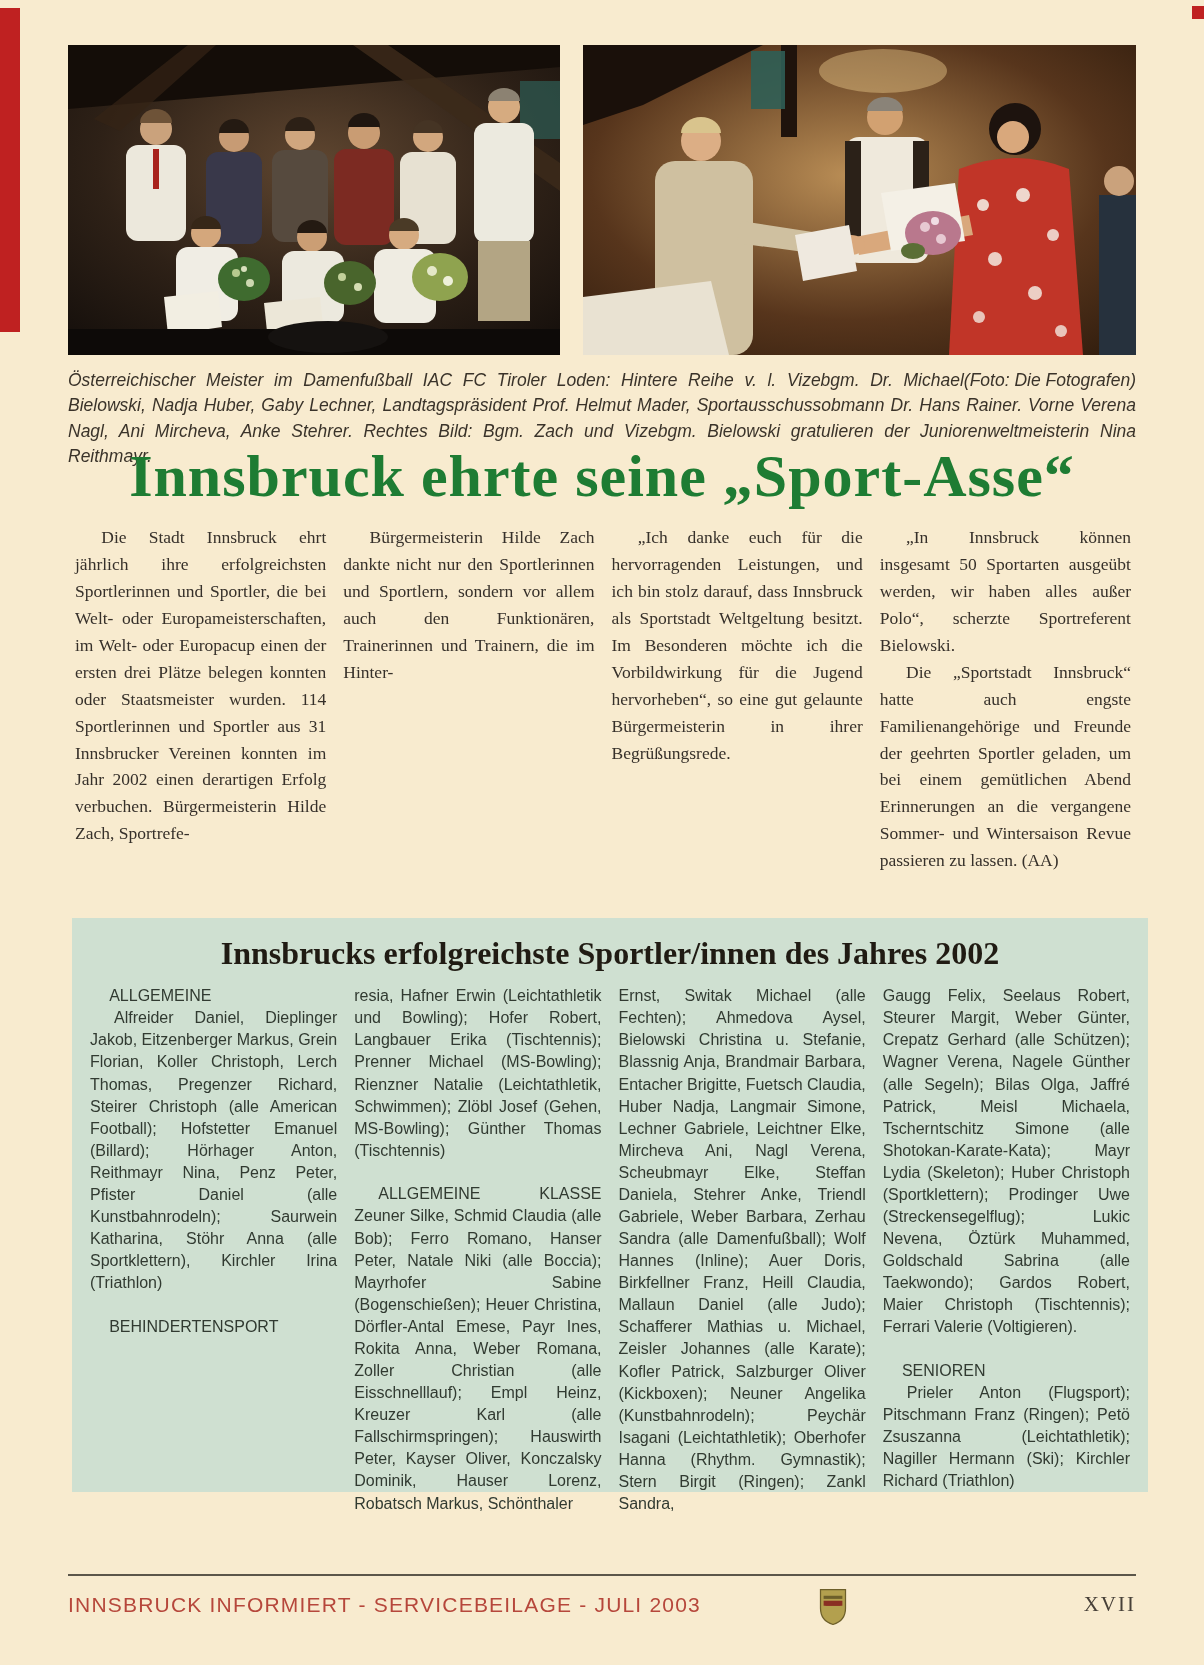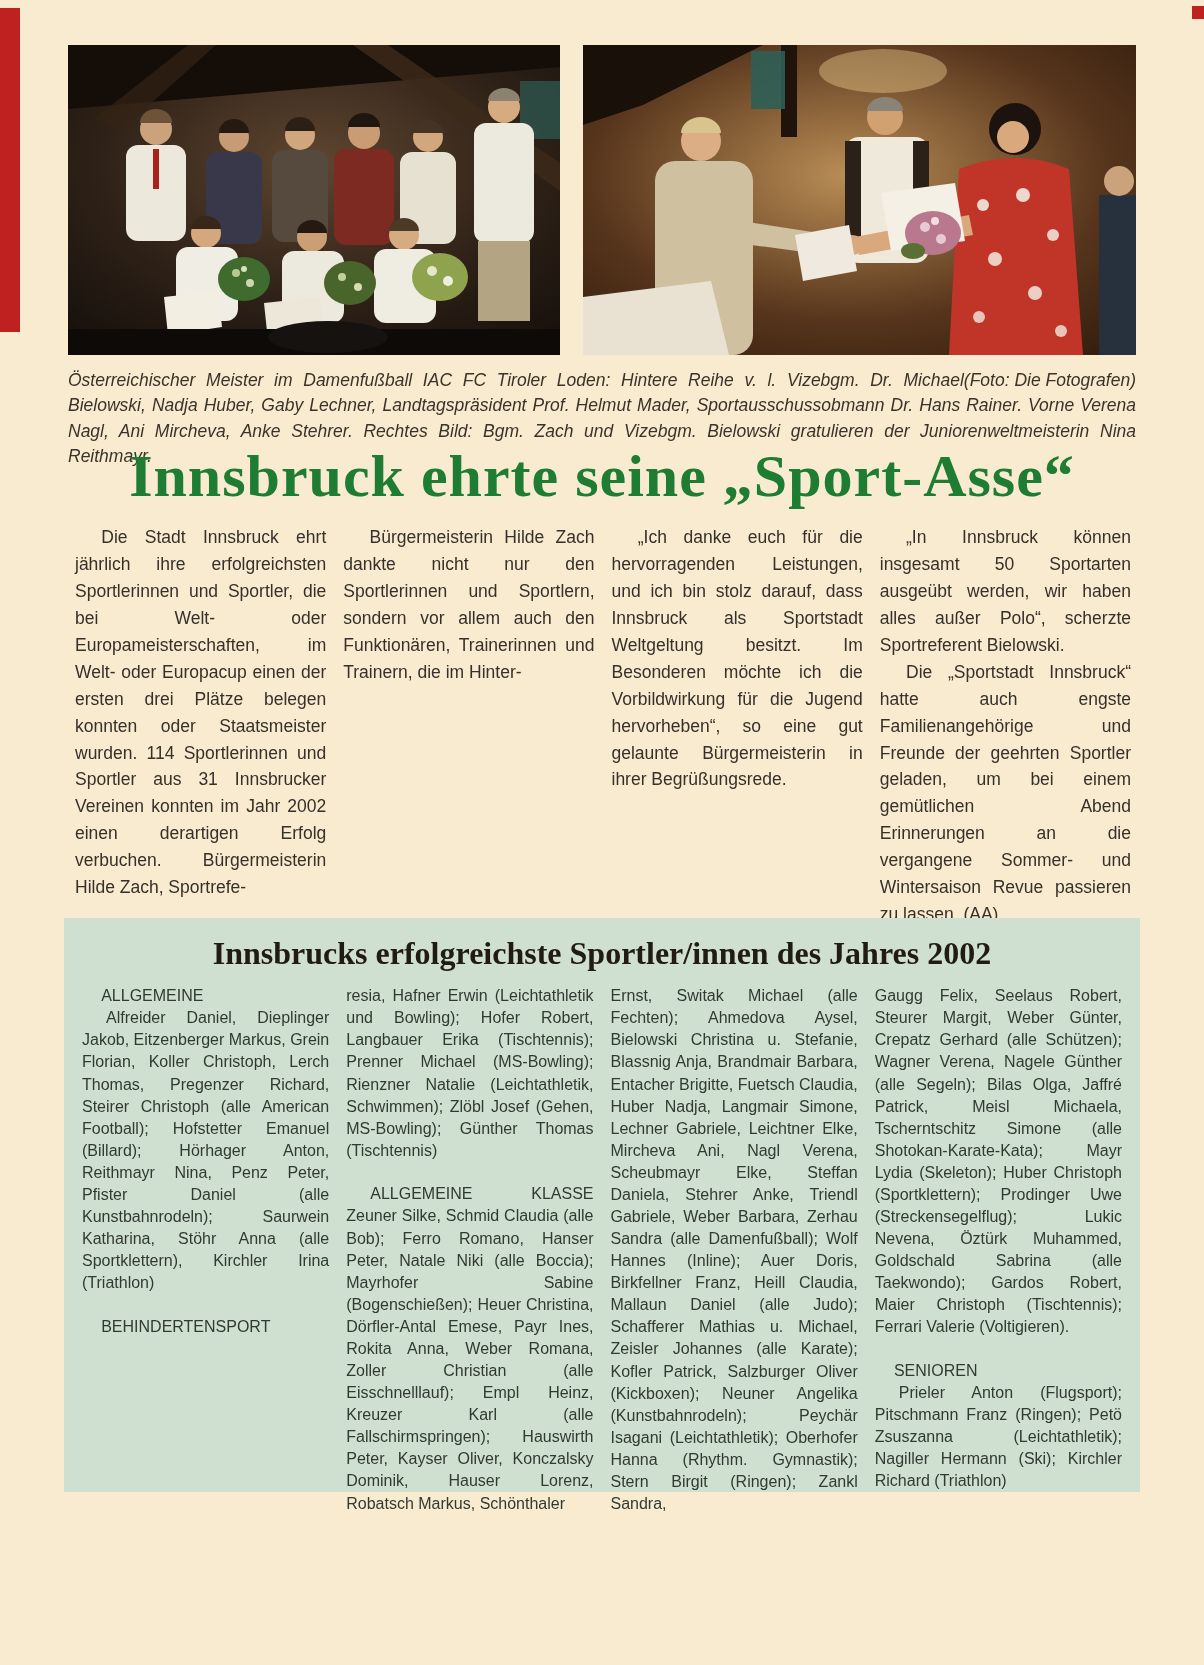--- a/index.html
+++ b/index.html
@@ -30,36 +30,36 @@
   .caption .credit{float:right;}
 
   .headline{
     position:absolute;left:0;top:446px;width:1204px;margin:0;
     text-align:center;
     font-family:"Liberation Serif",serif;font-weight:700;
     font-size:60px;line-height:1;letter-spacing:1px;
     color:var(--headline-green,#1e7c33);
   }
 
-  .article{position:absolute;left:75px;top:524px;width:1056px;display:flex;gap:17px;}
+  .article{position:absolute;left:75px;top:524px;width:1056px;display:flex;gap:17px;font-family:Liberation Serif, serif;}
   .article .col{
     flex:1;min-width:0;
     font-size:17.5px;line-height:1.54;text-align:justify;
     color:var(--body-text,#36302a);
     hyphens:auto;-webkit-hyphens:auto;
   }
   .blk{margin:0;}
   .blk.indent{text-indent:1.5em;}
   .blk.flush{text-indent:0;}
   .blk.heading{text-indent:1.2em;margin-top:1.35em;text-align:left;}
   .blk.heading:first-child{margin-top:0;}
   .blk.gap{margin-top:1.35em;}
 
   .honor-box{
-    position:absolute;left:64px;top:918px;width:1076px;height:574px;
+    position:absolute;left:72px;top:918px;width:1076px;height:574px;
     background:var(--box-bg,#cfe0d1);
     box-sizing:border-box;padding:16px 18px 0;
   }
   .box-title{
     margin:2px 0 14px;text-align:center;
     font-family:"Liberation Serif",serif;font-weight:700;
     font-size:32px;line-height:1.1;color:#201b13;
   }
   .box-cols{display:flex;gap:17px;}
   .box-cols .col{
@@ -249,13 +249,26 @@
           <p class="blk flush">Ernst, Switak Michael (alle Fechten); Ahmedova Aysel, Bielowski Christina u. Stefanie, Blassnig Anja, Brandmair Barbara, Entacher Brigitte, Fuetsch Claudia, Huber Nadja, Langmair Simone, Lechner Gabriele, Leichtner Elke, Mircheva Ani, Nagl Verena, Scheubmayr Elke, Steffan Daniela, Stehrer Anke, Triendl Gabriele, Weber Barbara, Zerhau Sandra (alle Damenfußball); Wolf Hannes (Inline); Auer Doris, Birkfellner Franz, Heill Claudia, Mallaun Daniel (alle Judo); Schafferer Mathias u. Michael, Zeisler Johannes (alle Karate); Kofler Patrick, Salzburger Oliver (Kickboxen); Neuner Angelika (Kunstbahnrodeln); Peychär Isagani (Leichtathletik); Oberhofer Hanna (Rhythm. Gymnastik); Stern Birgit (Ringen); Zankl Sandra,</p>
         </div>
       <div class="col">
           <p class="blk flush">Gaugg Felix, Seelaus Robert, Steurer Margit, Weber Günter, Crepatz Gerhard (alle Schützen); Wagner Verena, Nagele Günther (alle Segeln); Bilas Olga, Jaffré Patrick, Meisl Michaela, Tscherntschitz Simone (alle Shotokan-Karate-Kata); Mayr Lydia (Skeleton); Huber Christoph (Sportklettern); Prodinger Uwe (Streckensegelflug); Lukic Nevena, Öztürk Muhammed, Goldschald Sabrina (alle Taekwondo); Gardos Robert, Maier Christoph (Tischtennis); Ferrari Valerie (Voltigieren).</p>
           <p class="blk heading">SENIOREN</p>
           <p class="blk indent">Prieler Anton (Flugsport); Pitschmann Franz (Ringen); Petö Zsuszanna (Leichtathletik); Nagiller Hermann (Ski); Kirchler Richard (Triathlon)</p>
         </div>
     </div>
   </section>
 
+  <footer class="footer">
+    <div class="footer-rule"></div>
+    <div class="footer-row">
+      <span class="footer-left">INNSBRUCK INFORMIERT - SERVICEBEILAGE - JULI 2003</span>
+      <svg class="crest" viewBox="0 0 24 30">
+        <path d="M2,1 h20 v15 q0,10 -10,13 q-10,-3 -10,-13 z" fill="#b3a04e" stroke="#6d5f2a" stroke-width="1"></path>
+        <rect x="4.5" y="10" width="15" height="4" fill="#8a2f23"></rect>
+        <path d="M6,14 a3,3 0 0 1 6,0 z M12,14 a3,3 0 0 1 6,0 z" fill="#8a2f23"></path>
+        <rect x="4.5" y="6" width="15" height="2.5" fill="#6d5f2a"></rect>
+      </svg>
+      <span class="page-number">XVII</span>
+    </div>
+  </footer>
 </div>
 
 </body></html>

